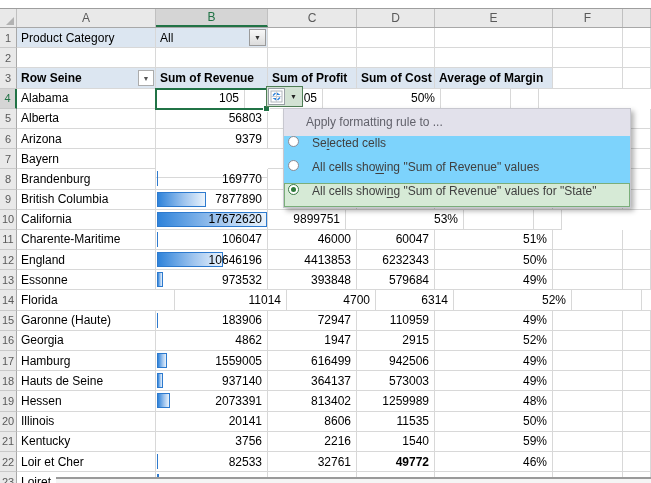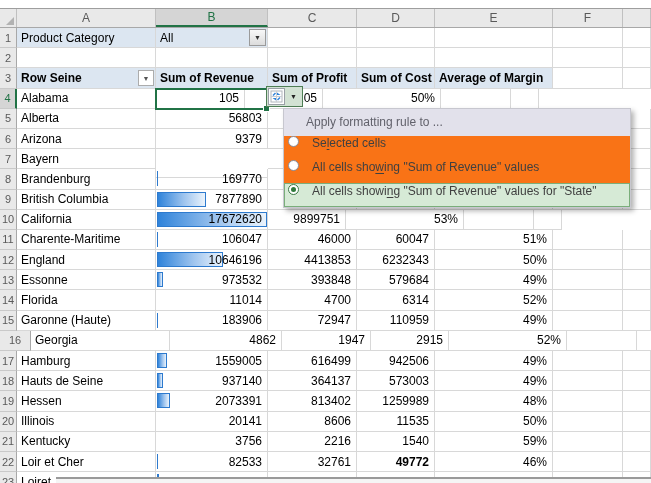--- a/index.html
+++ b/index.html
@@ -39,21 +39,21 @@
     font-size:7px;color:#555;z-index:3;}
   .selection{position:absolute;left:155px;top:88px;width:113px;height:22px;box-sizing:border-box;
     border:2px solid var(--accent);z-index:20;pointer-events:none;}
   .selection .handle{position:absolute;right:-4px;bottom:-4px;width:5px;height:5px;
     background:var(--accent);border:1px solid #fff;}
   .smarttag{position:absolute;left:266px;top:86px;width:37px;height:21px;box-sizing:border-box;
     background:#d2e2d3;border:1px solid #4e7e55;display:flex;align-items:center;z-index:25;}
   .smarttag .iconbox{width:17px;height:17px;box-sizing:border-box;margin-left:1px;background:#fff;
     border:1px solid #9aa0a6;display:flex;align-items:center;justify-content:center;}
   .smarttag .arrow{flex:1;text-align:center;font-size:7px;color:#222;}
-  .popup{position:absolute;left:283px;top:108px;width:348px;box-sizing:border-box;background:#f97316;
+  .popup{position:absolute;left:283px;top:108px;width:348px;box-sizing:border-box;background:#7dd3fc;
     border:1px solid #c7c7cf;box-shadow:3px 3px 5px rgba(0,0,0,0.3);z-index:30;font-size:12px;color:#404040;}
   .popup-header{height:27px;line-height:27px;background:var(--menuHeaderBg);color:#61616b;padding-left:22px;}
   .popup-item{height:23.5px;display:flex;padding-left:4px;box-sizing:border-box;cursor:default;gap:6px;}
   .popup-item .itext{margin-left:7px;}
   .popup-item.selected{background:var(--menuSelectedBg);border:1px solid var(--menuSelectedBorder);padding-left:3px;}
   .radio{width:11px;height:11px;box-sizing:border-box;border:1px solid #8b8b95;border-radius:50%;
     background:#fff;flex:none;position:relative;}
   .radio.checked{border-color:#3c7a46;}
   .radio.checked::after{content:"";position:absolute;left:2px;top:2px;width:5px;height:5px;
     border-radius:50%;background:#2f7a3c;}
@@ -321,21 +321,21 @@
         <div class="cell num" style="width: 118px;">
           <span class="cellval">49%</span>
         </div>
         <div class="cell" style="width: 70px;"></div>
         <div class="cell" style="width: 28px;"></div>
       </div>
       <div class="row">
         <div class="gcell" style="width: 17px;">
           <span class="cellval">14</span>
         </div>
-        <div class="cell txt" style="width: 139px;">
+        <div class="cell txt" style="width: 158px;">
           <span class="cellval">Florida</span>
         </div>
         <div class="cell num" style="width: 112px;">
           <span class="cellval">11014</span>
         </div>
         <div class="cell num" style="width: 89px;">
           <span class="cellval">4700</span>
         </div>
         <div class="cell num" style="width: 78px;">
           <span class="cellval">6314</span>
@@ -363,21 +363,21 @@
         <div class="cell num" style="width: 78px;">
           <span class="cellval">110959</span>
         </div>
         <div class="cell num" style="width: 118px;">
           <span class="cellval">49%</span>
         </div>
         <div class="cell" style="width: 70px;"></div>
         <div class="cell" style="width: 28px;"></div>
       </div>
       <div class="row">
-        <div class="gcell" style="width: 31px;">
+        <div class="gcell" style="width: 17px;">
           <span class="cellval">16</span>
         </div>
         <div class="cell txt" style="width: 139px;">
           <span class="cellval">Georgia</span>
         </div>
         <div class="cell num" style="width: 112px;">
           <span class="cellval">4862</span>
         </div>
         <div class="cell num" style="width: 89px;">
           <span class="cellval">1947</span>

